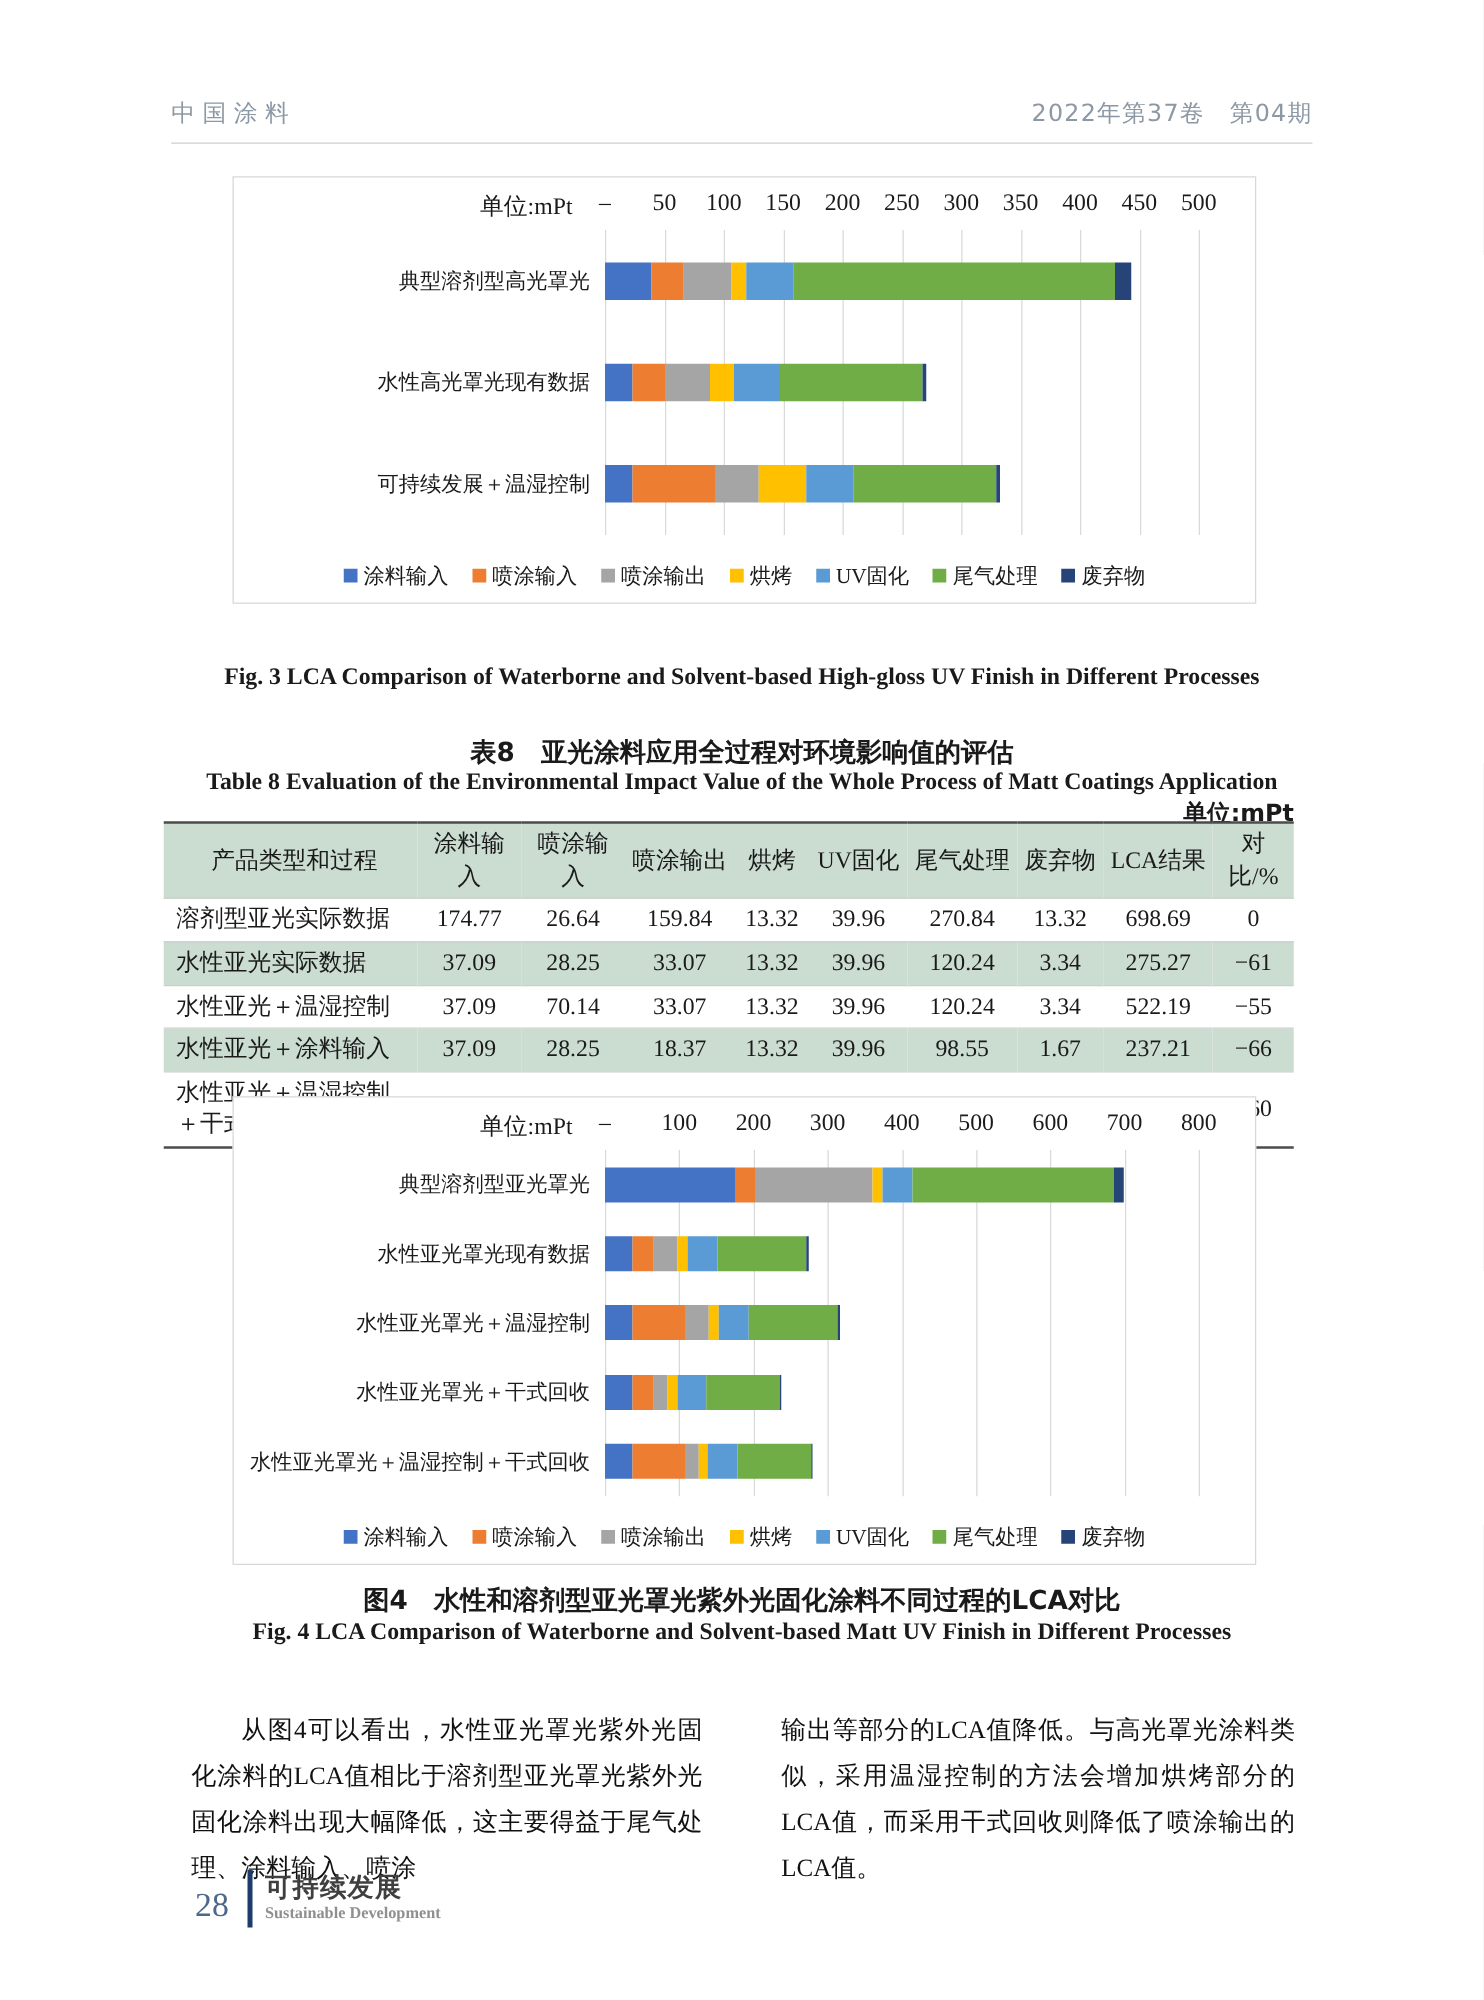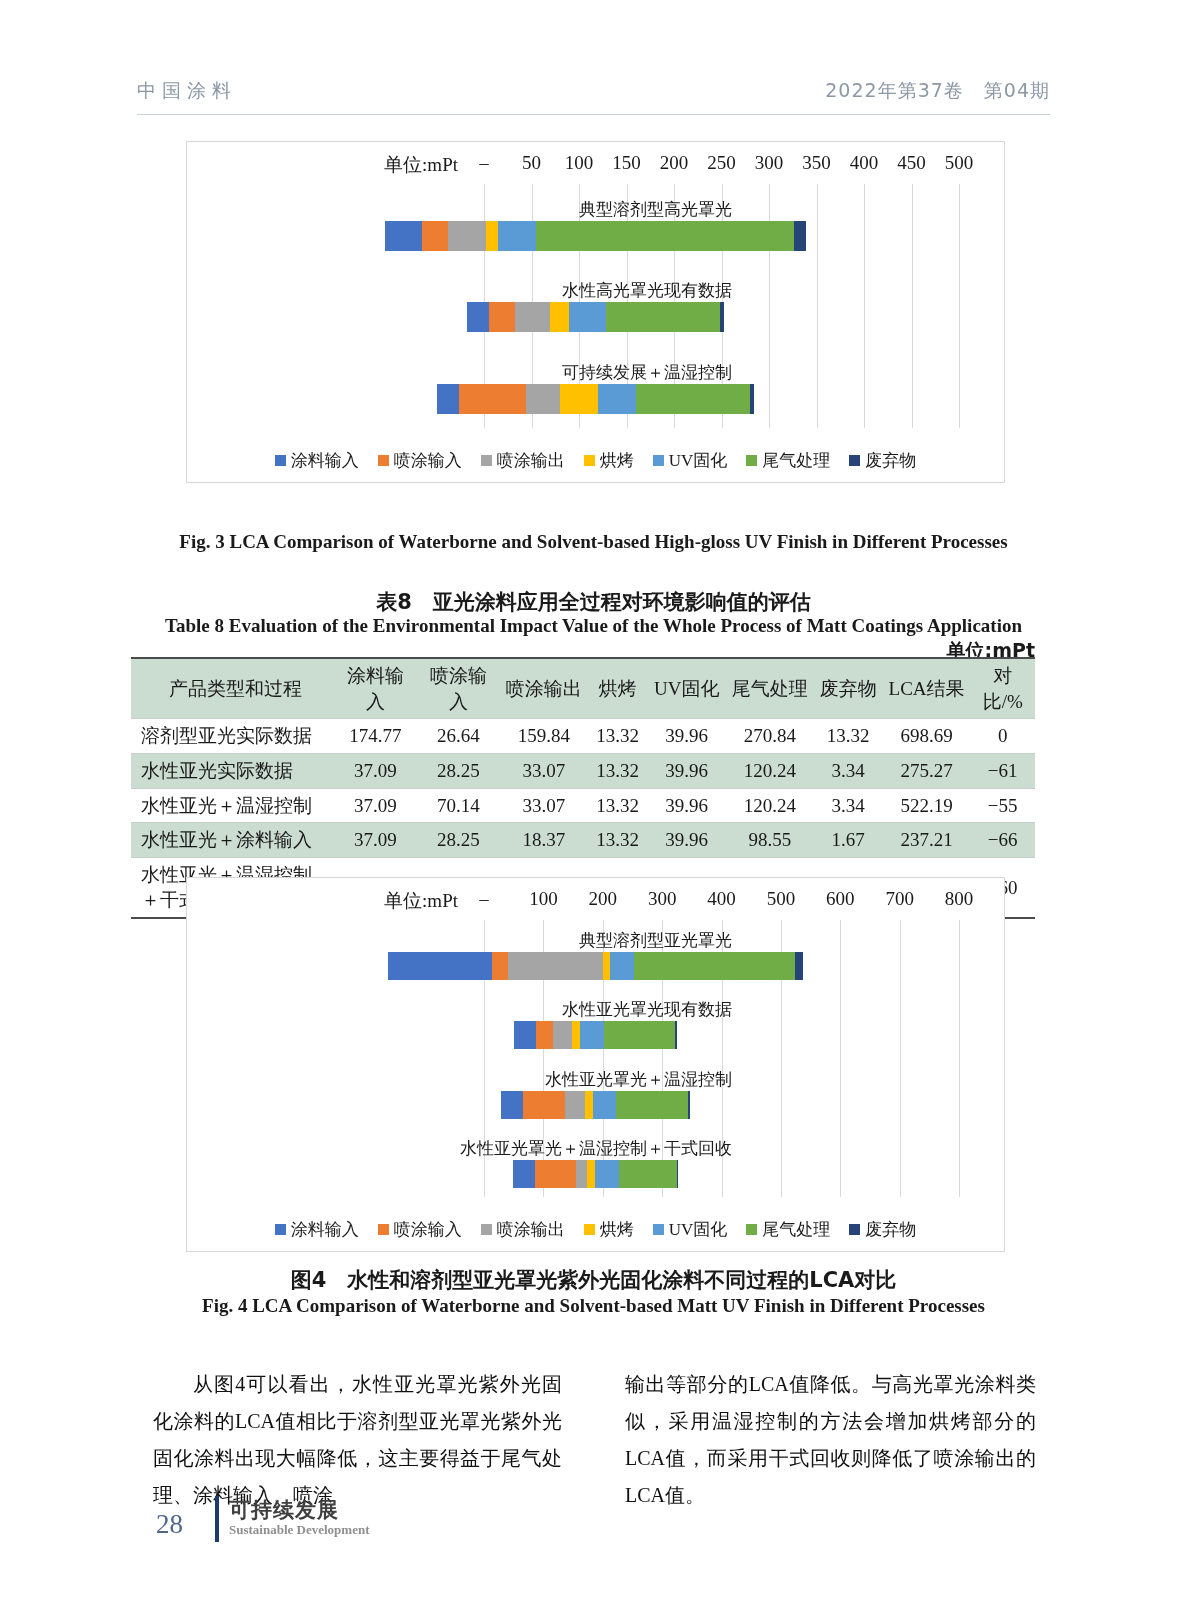--- a/index.html
+++ b/index.html
@@ -18,21 +18,21 @@
   .chart-box{position:absolute;left:186px;width:817px;background:#fff;border:1px solid #d8d8d8;}
   .chart1{top:141px;height:340px;}
   .chart2{top:877px;height:373px;}
   .unit-label{position:absolute;top:10px;left:0;width:271px;text-align:right;font-size:19px;}
   .ticks{position:absolute;top:10px;left:297px;width:475px;height:24px;}
   .ticks span{position:absolute;top:0;transform:translateX(-50%);font-size:19px;white-space:nowrap;}
   .grid{position:absolute;left:297px;top:42px;bottom:54px;width:475px;}
   .gridline{position:absolute;top:0;bottom:0;width:1px;background:#d9d9d9;}
   .rows{position:absolute;left:0;right:0;top:42px;bottom:54px;display:flex;
         flex-direction:column;justify-content:space-around;}
-  .bar-row{display:flex;align-items:center;flex-direction:column;}
+  .bar-row{display:flex;align-items:center;}
   .cat{width:285px;padding-right:12px;text-align:right;font-size:17px;white-space:nowrap;}
   .track{position:relative;display:flex;}
   .seg{height:100%;}
   .legend{position:absolute;left:0;right:0;bottom:10px;display:flex;justify-content:center;
           align-items:center;gap:19px;}
   .legend-item{display:flex;align-items:center;gap:5px;font-size:17px;white-space:nowrap;}
   .swatch{display:inline-block;width:11px;height:11px;}
 
   
   .caption-zh{position:absolute;left:137px;width:913px;text-align:center;
@@ -60,21 +60,21 @@
   
   .bodycol{position:absolute;top:1350px;font-size:20px;line-height:37px;text-align:justify;
            font-family:"Liberation Serif","DejaVu Serif",serif;color:#111;}
   .bodycol p{margin:16px;}
   .col-left{left:137px;width:441px;}
   .col-left p{text-indent:2em;}
   .col-right{left:609px;width:443px;}
 
   
   .pg-footer{position:absolute;left:156px;top:1496px;display:flex;align-items:center;}
-  .page-num{font-size:27px;color:#4e688c;margin-right:32px;padding-top:10px;}
+  .page-num{font-size:27px;color:#4e688c;margin-right:15px;padding-top:10px;}
   .footer-bar{width:4px;height:46px;background:#1d3c69;margin-right:10px;}
   .footer-zh{font-family:"DejaVu Sans","Liberation Sans",sans-serif;font-weight:bold;
              font-size:21px;color:#3f3f3f;line-height:1.1;letter-spacing:1px;}
   .footer-en{font-size:13px;color:#8f8f8f;font-weight:bold;line-height:1.3;}
 </style>
 </head>
 <body>
 
 <div class="page">
 
@@ -322,20 +322,32 @@
             <div class="seg" style="width: 22.0222px; background: rgb(68, 114, 196);"></div>
             <div class="seg" style="width: 41.6456px; background: rgb(237, 125, 49);"></div>
             <div class="seg" style="width: 19.6353px; background: rgb(165, 165, 165);"></div>
             <div class="seg" style="width: 7.90875px; background: rgb(255, 192, 0);"></div>
             <div class="seg" style="width: 23.7263px; background: rgb(91, 155, 213);"></div>
             <div class="seg" style="width: 71.3925px; background: rgb(112, 173, 71);"></div>
             <div class="seg" style="width: 1.98313px; background: rgb(38, 68, 120);"></div>
           </div>
         </div>
         <div class="bar-row">
+          <div class="cat">水性亚光罩光＋干式回收</div>
+          <div class="track" style="height: 28px;">
+            <div class="seg" style="width: 22.0222px; background: rgb(68, 114, 196);"></div>
+            <div class="seg" style="width: 16.7734px; background: rgb(237, 125, 49);"></div>
+            <div class="seg" style="width: 10.9072px; background: rgb(165, 165, 165);"></div>
+            <div class="seg" style="width: 7.90875px; background: rgb(255, 192, 0);"></div>
+            <div class="seg" style="width: 23.7263px; background: rgb(91, 155, 213);"></div>
+            <div class="seg" style="width: 58.5141px; background: rgb(112, 173, 71);"></div>
+            <div class="seg" style="width: 0.991563px; background: rgb(38, 68, 120);"></div>
+          </div>
+        </div>
+        <div class="bar-row">
           <div class="cat">水性亚光罩光＋温湿控制＋干式回收</div>
           <div class="track" style="height: 28px;">
             <div class="seg" style="width: 22.0222px; background: rgb(68, 114, 196);"></div>
             <div class="seg" style="width: 41.6456px; background: rgb(237, 125, 49);"></div>
             <div class="seg" style="width: 10.9072px; background: rgb(165, 165, 165);"></div>
             <div class="seg" style="width: 7.90875px; background: rgb(255, 192, 0);"></div>
             <div class="seg" style="width: 23.7263px; background: rgb(91, 155, 213);"></div>
             <div class="seg" style="width: 58.5141px; background: rgb(112, 173, 71);"></div>
             <div class="seg" style="width: 0.991563px; background: rgb(38, 68, 120);"></div>
           </div>

